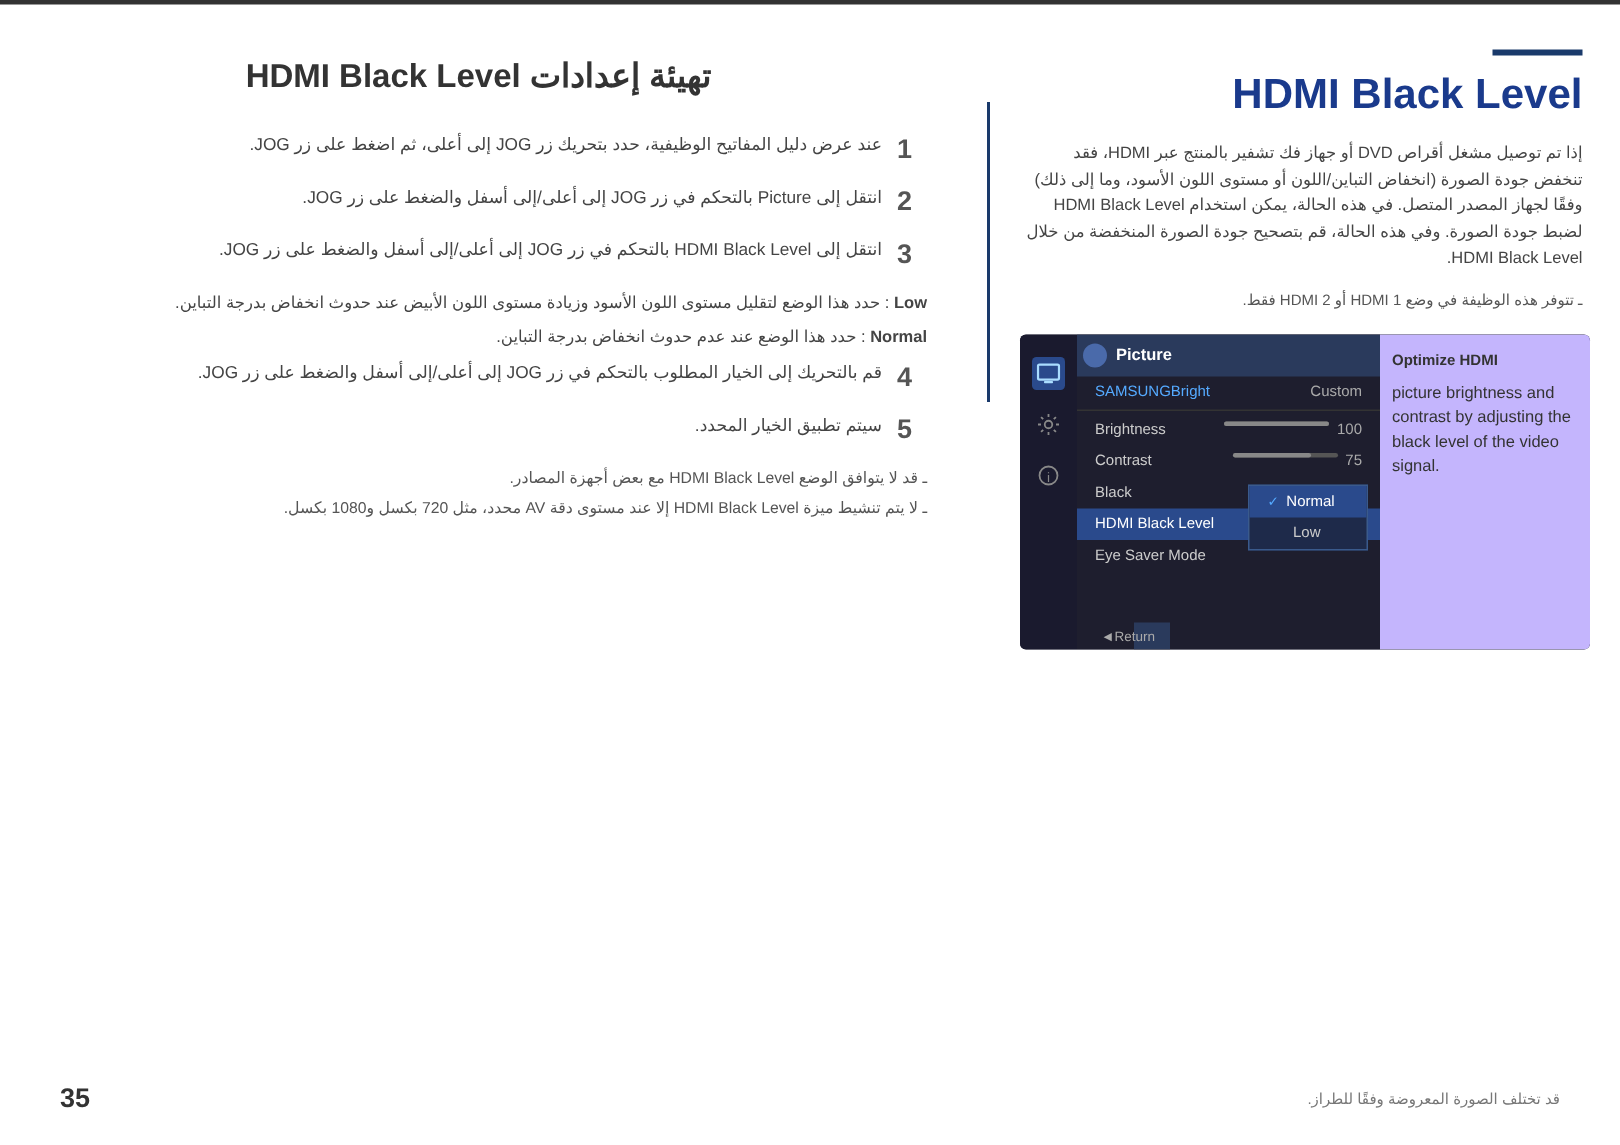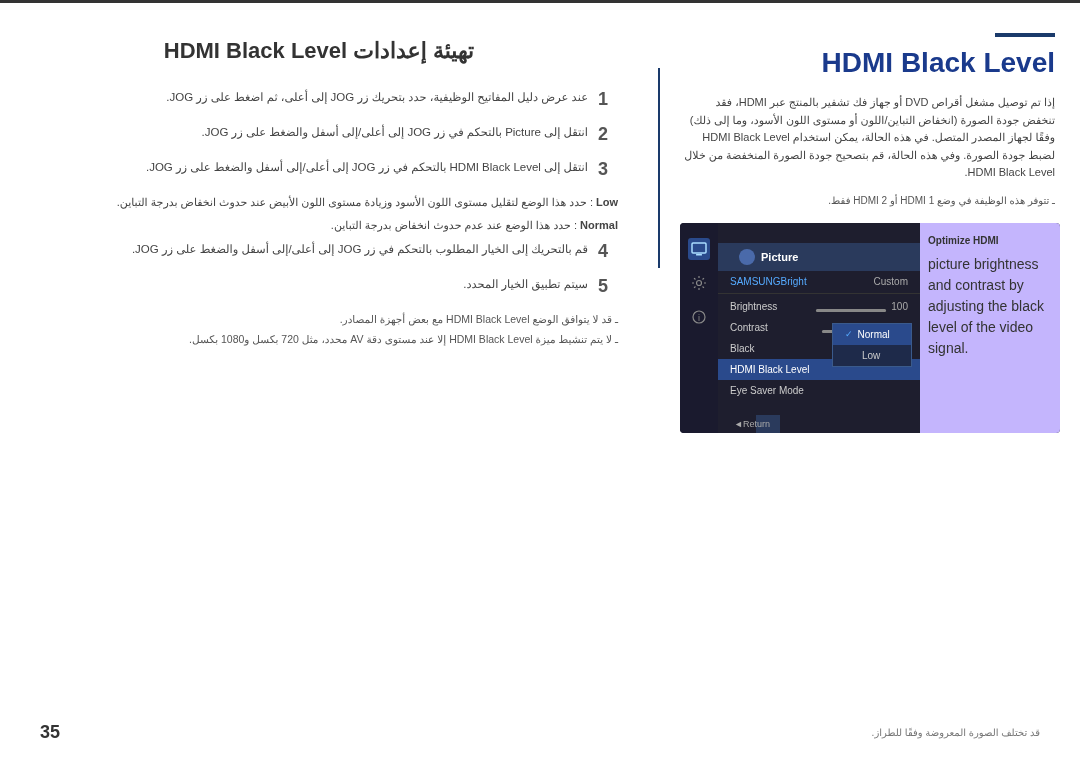--- a/index.html
+++ b/index.html
@@ -208,25 +208,24 @@
 
     
     .monitor-menu {
       flex: 1;
       background: #1e1e2e;
     }
 
     
     .menu-header {
       background: #2a3a5c;
-      padding: 6px 21px;
+      padding: 6px 4px;
       display: flex;
       align-items: center;
       gap: 6px;
-      margin-top: 20px;
     }
 
     .menu-header-icon {
       width: 16px;
       height: 16px;
       background: #4a6aaa;
       border-radius: 50%;
     }
 
     .menu-header-text {
@@ -250,21 +249,21 @@
       color: #fff;
     }
 
     .menu-item-value {
       color: #aaa;
       font-size: 10px;
     }
 
     .menu-item-bar {
       display: flex;
-      align-items: flex-end;
+      align-items: flex-start;
       gap: 5px;
     }
 
     .slider-bar {
       width: 70px;
       height: 3px;
       background: #555;
       border-radius: 2px;
       position: relative;
     }
@@ -527,21 +526,21 @@
 
           <div class="return-bar">
             <span class="return-text">◄ </span>
             <span class="return-text">Return</span>
           </div>
 
         </div>
 
         <div class="desc-panel">
           <div class="desc-panel-title">Optimize HDMI</div>
-          <div style="font-size:14px; line-height:1.5; color:#333;">
+          <div style="font-size:11px; line-height:1.5; color:#333;">
             picture brightness and contrast by adjusting the black level of the video signal.
           </div>
         </div>
 
       </div>
 
     </div>
 
   </div>
 

